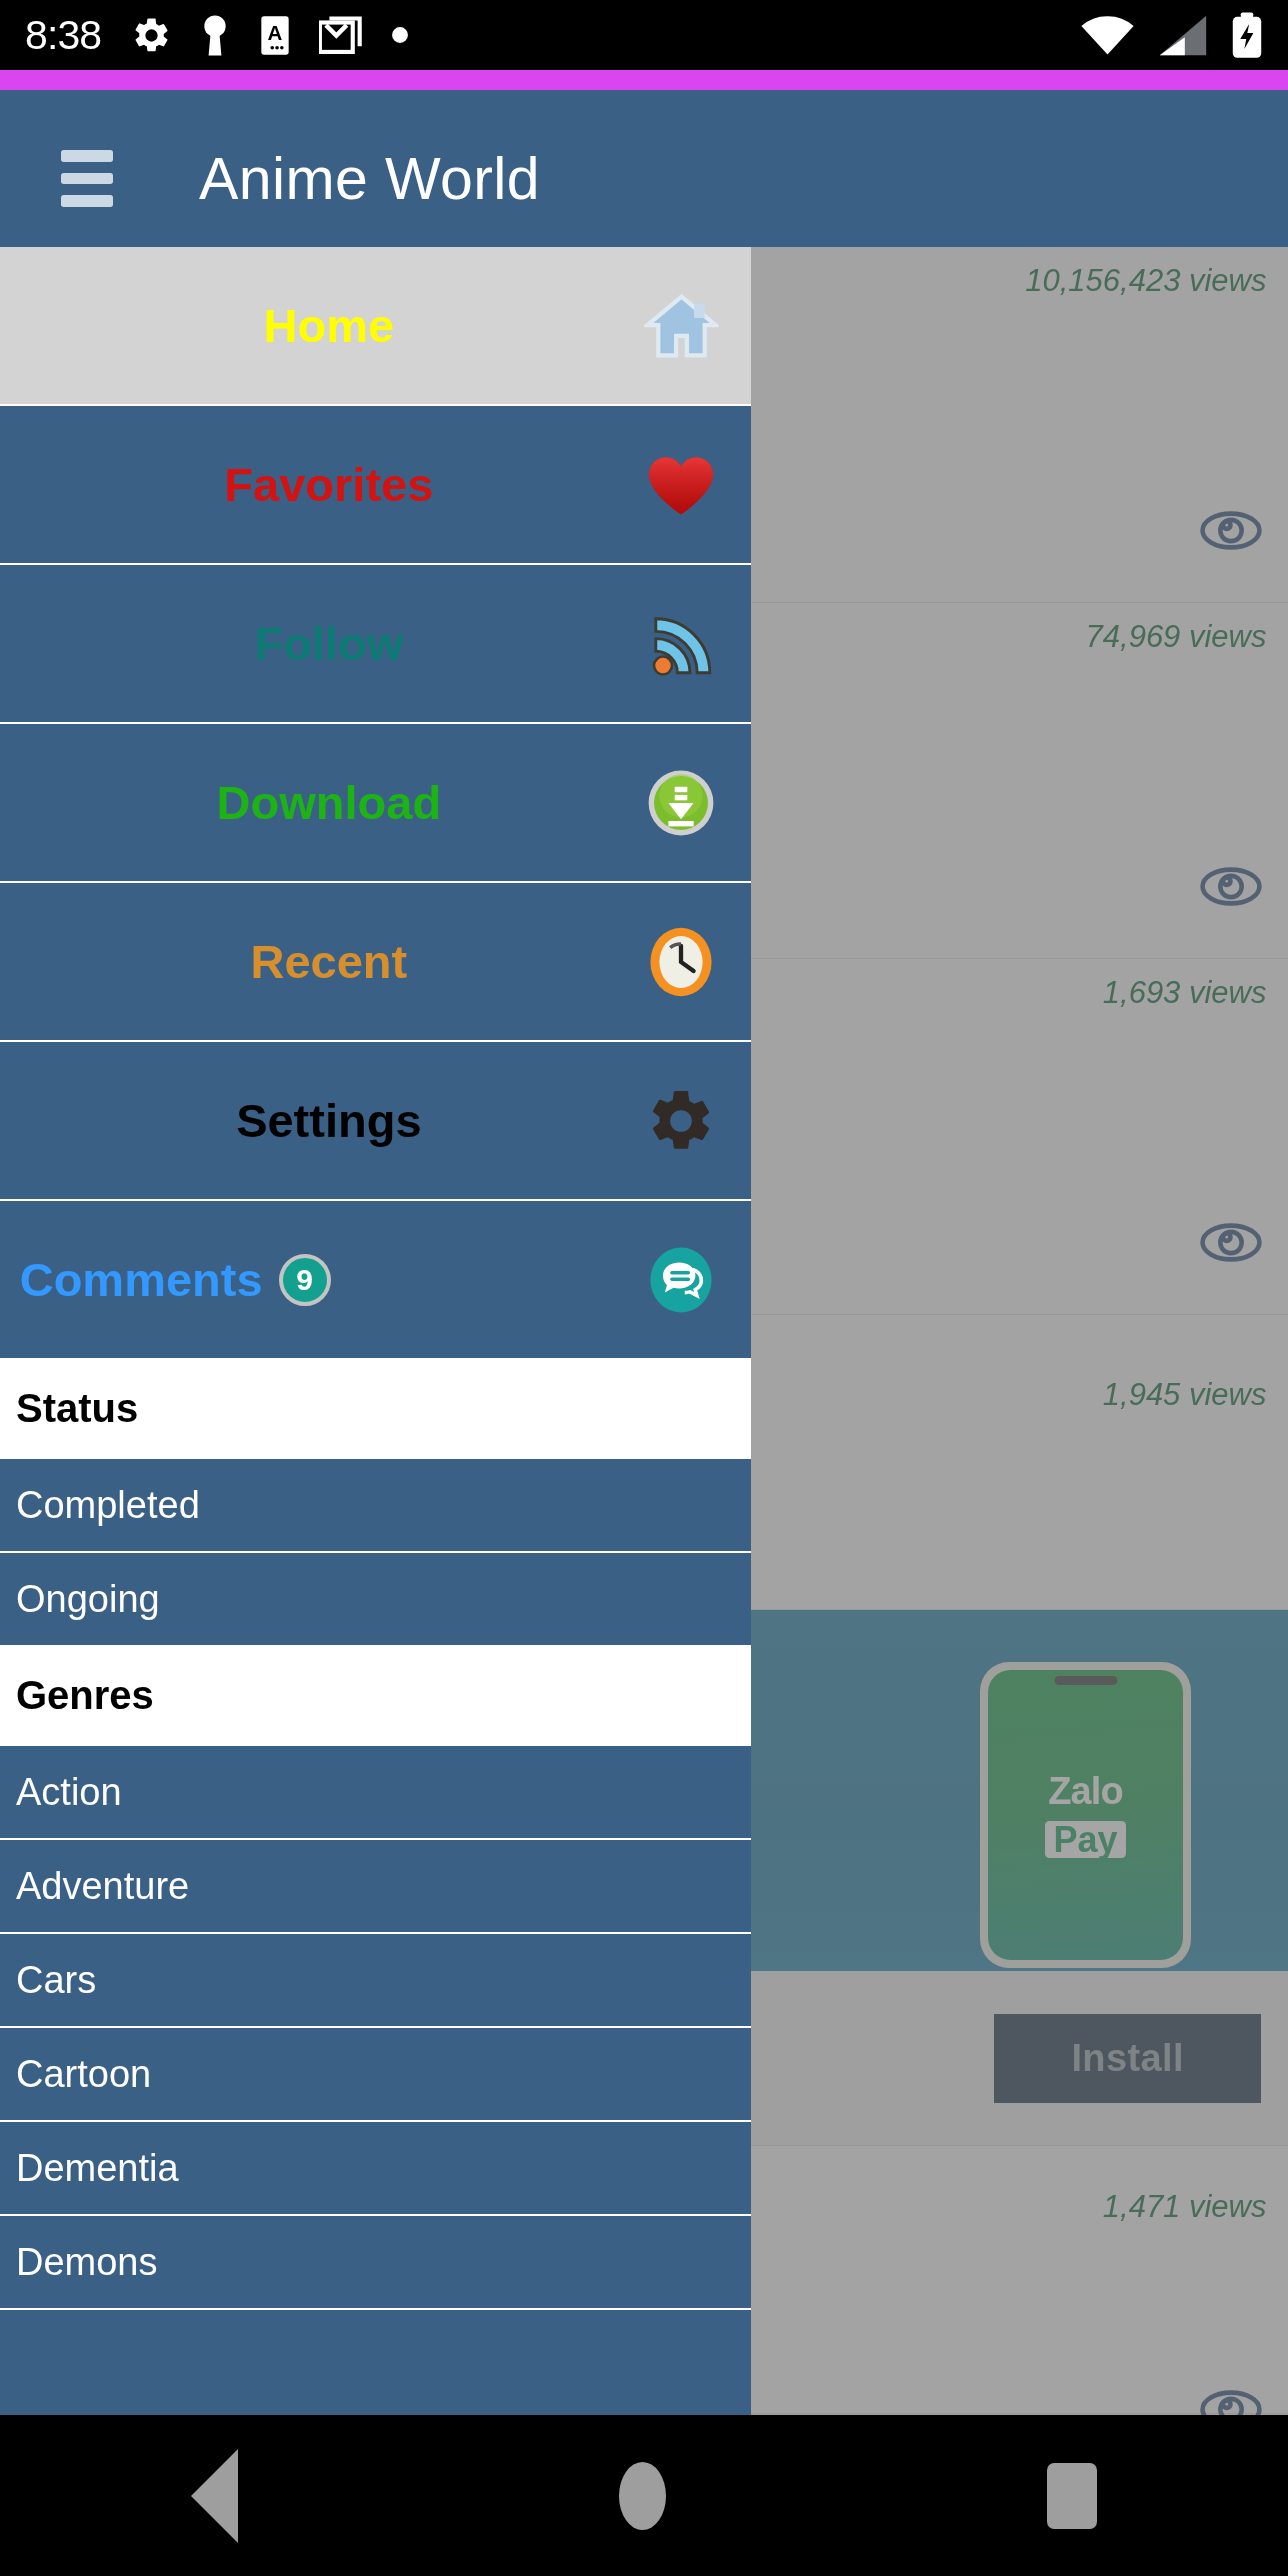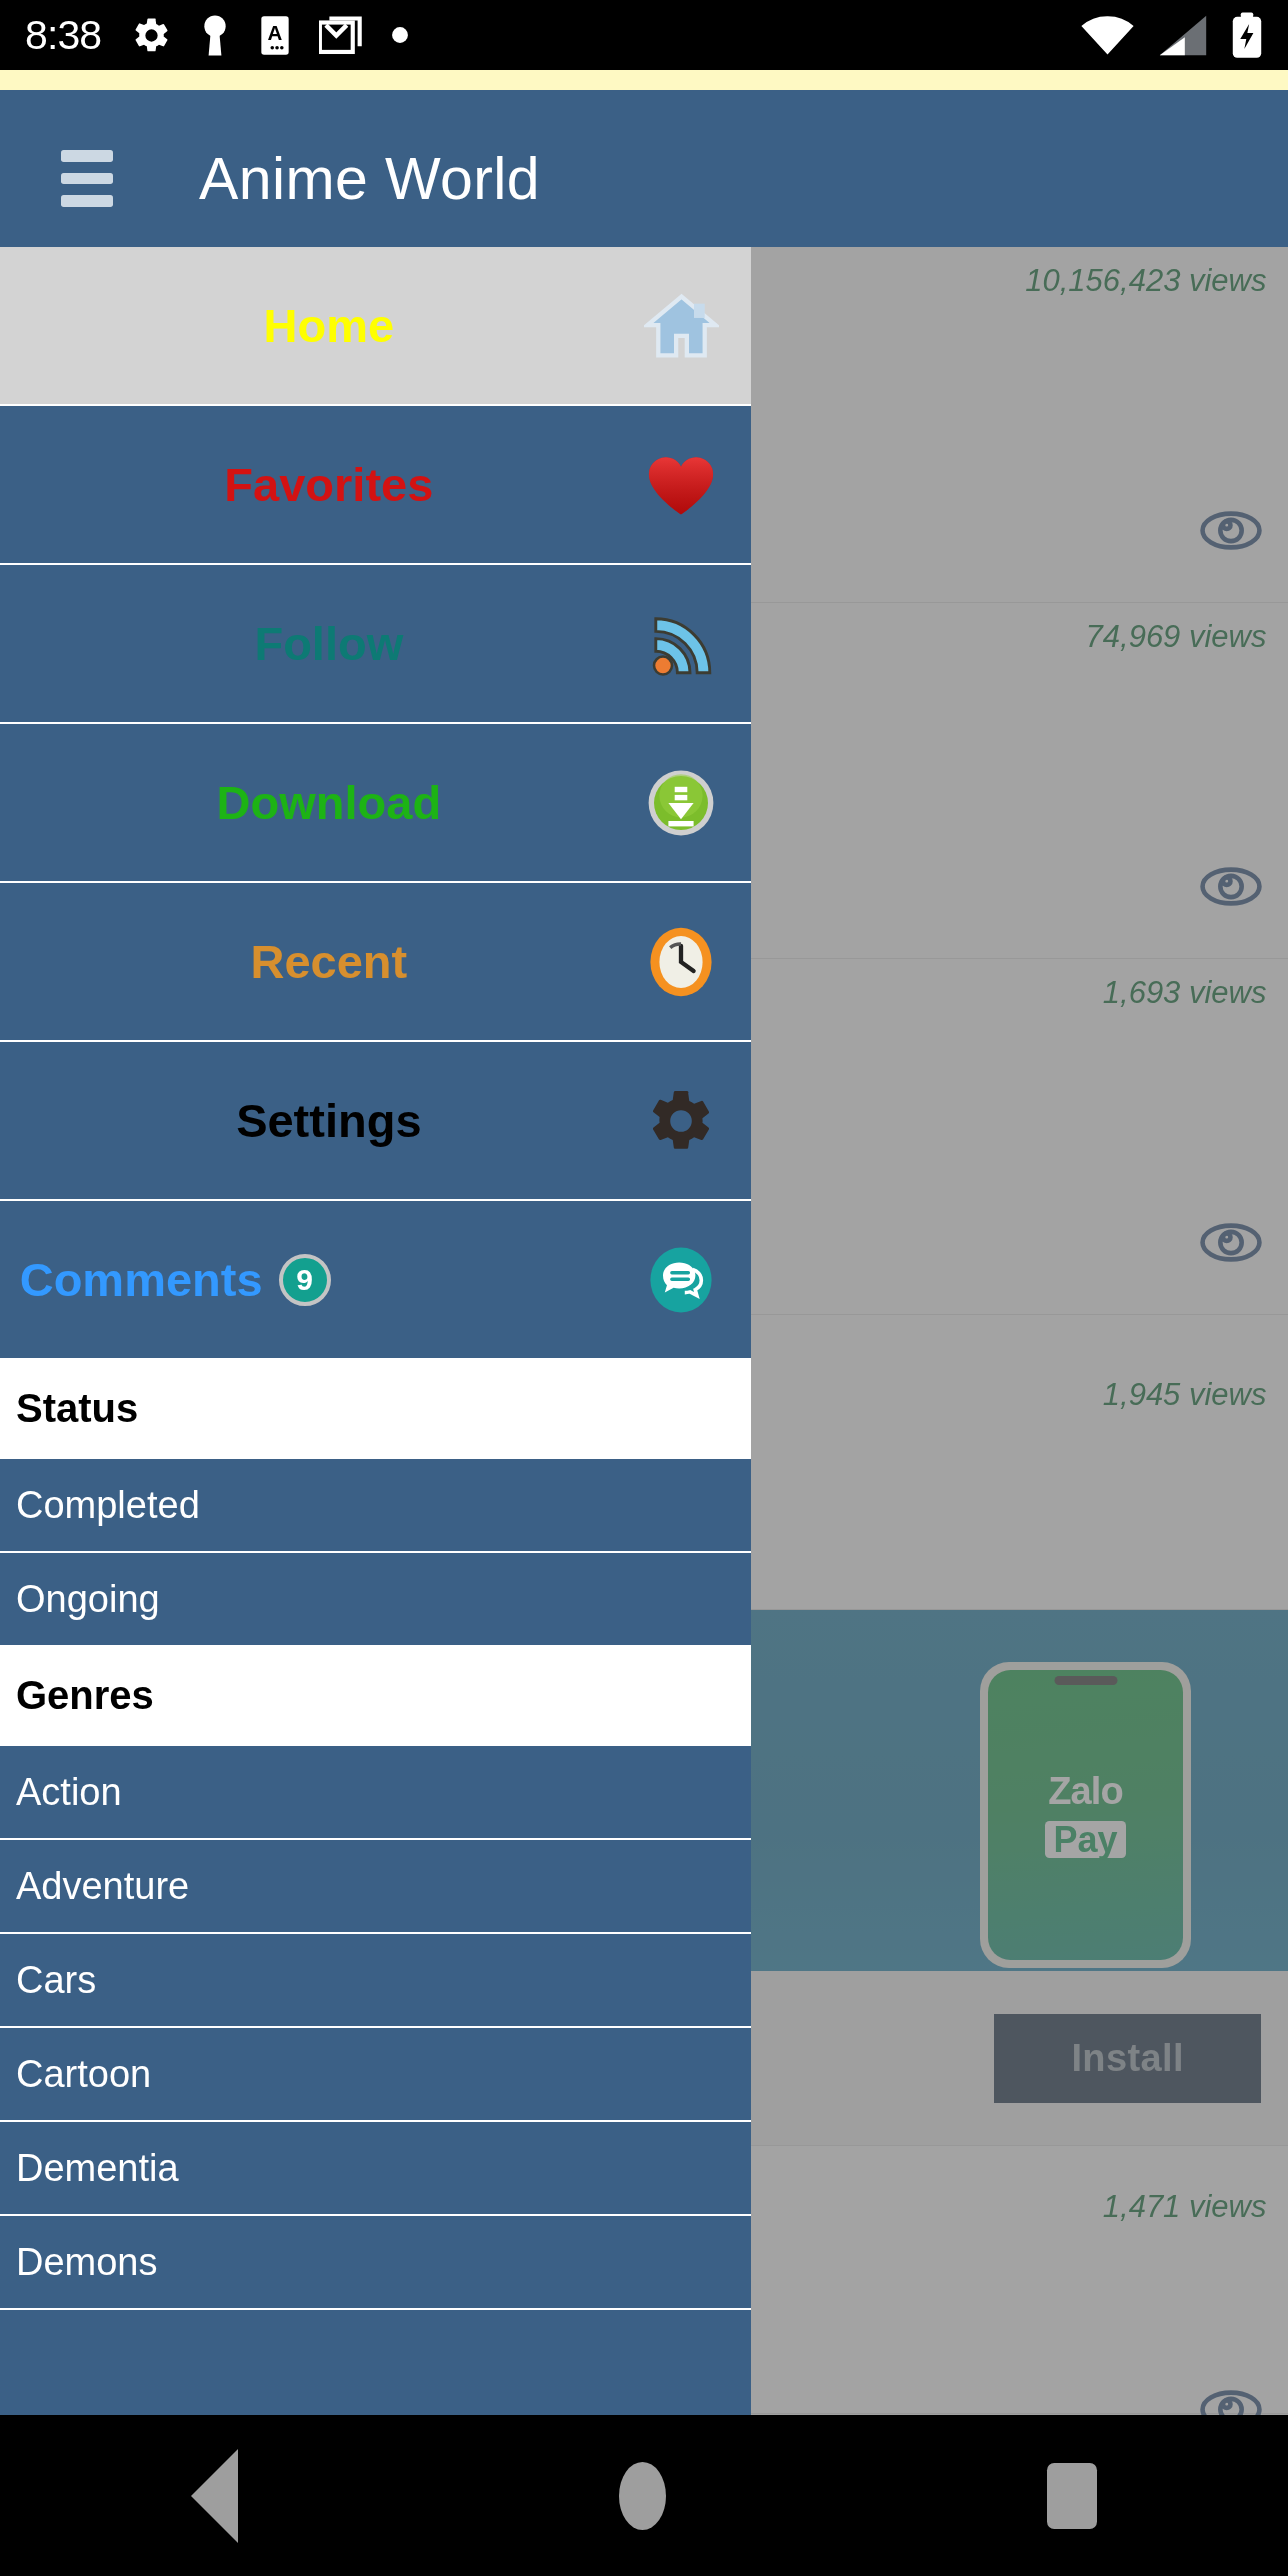--- a/index.html
+++ b/index.html
@@ -1,19 +1,19 @@
 <!DOCTYPE html>
 <html style="font-size:14.3px"><head>
 <meta charset="utf-8">
 <style>
   * { margin:0; padding:0; box-sizing:border-box; }
   html,body { width:1288px; height:2576px; background:#000; overflow:hidden; }
   body { font-family:"Liberation Sans", sans-serif; }
 
-  .phone { position:relative; width:1288px; height:2576px; background:#fef9c3; }
+  .phone { position:relative; width:1288px; height:2576px; background:#d946ef; }
 
   
   .statusbar {
     position:absolute; left:0; top:0; width:1288px; height:70px;
     background:#000; display:flex; align-items:center; padding:0 25px;
   }
   .status-clock {
     color:#fff; font-size:41px; font-weight:400; letter-spacing:-0.9px;
     font-family:"Liberation Sans", sans-serif; margin-right:30px;
   }

